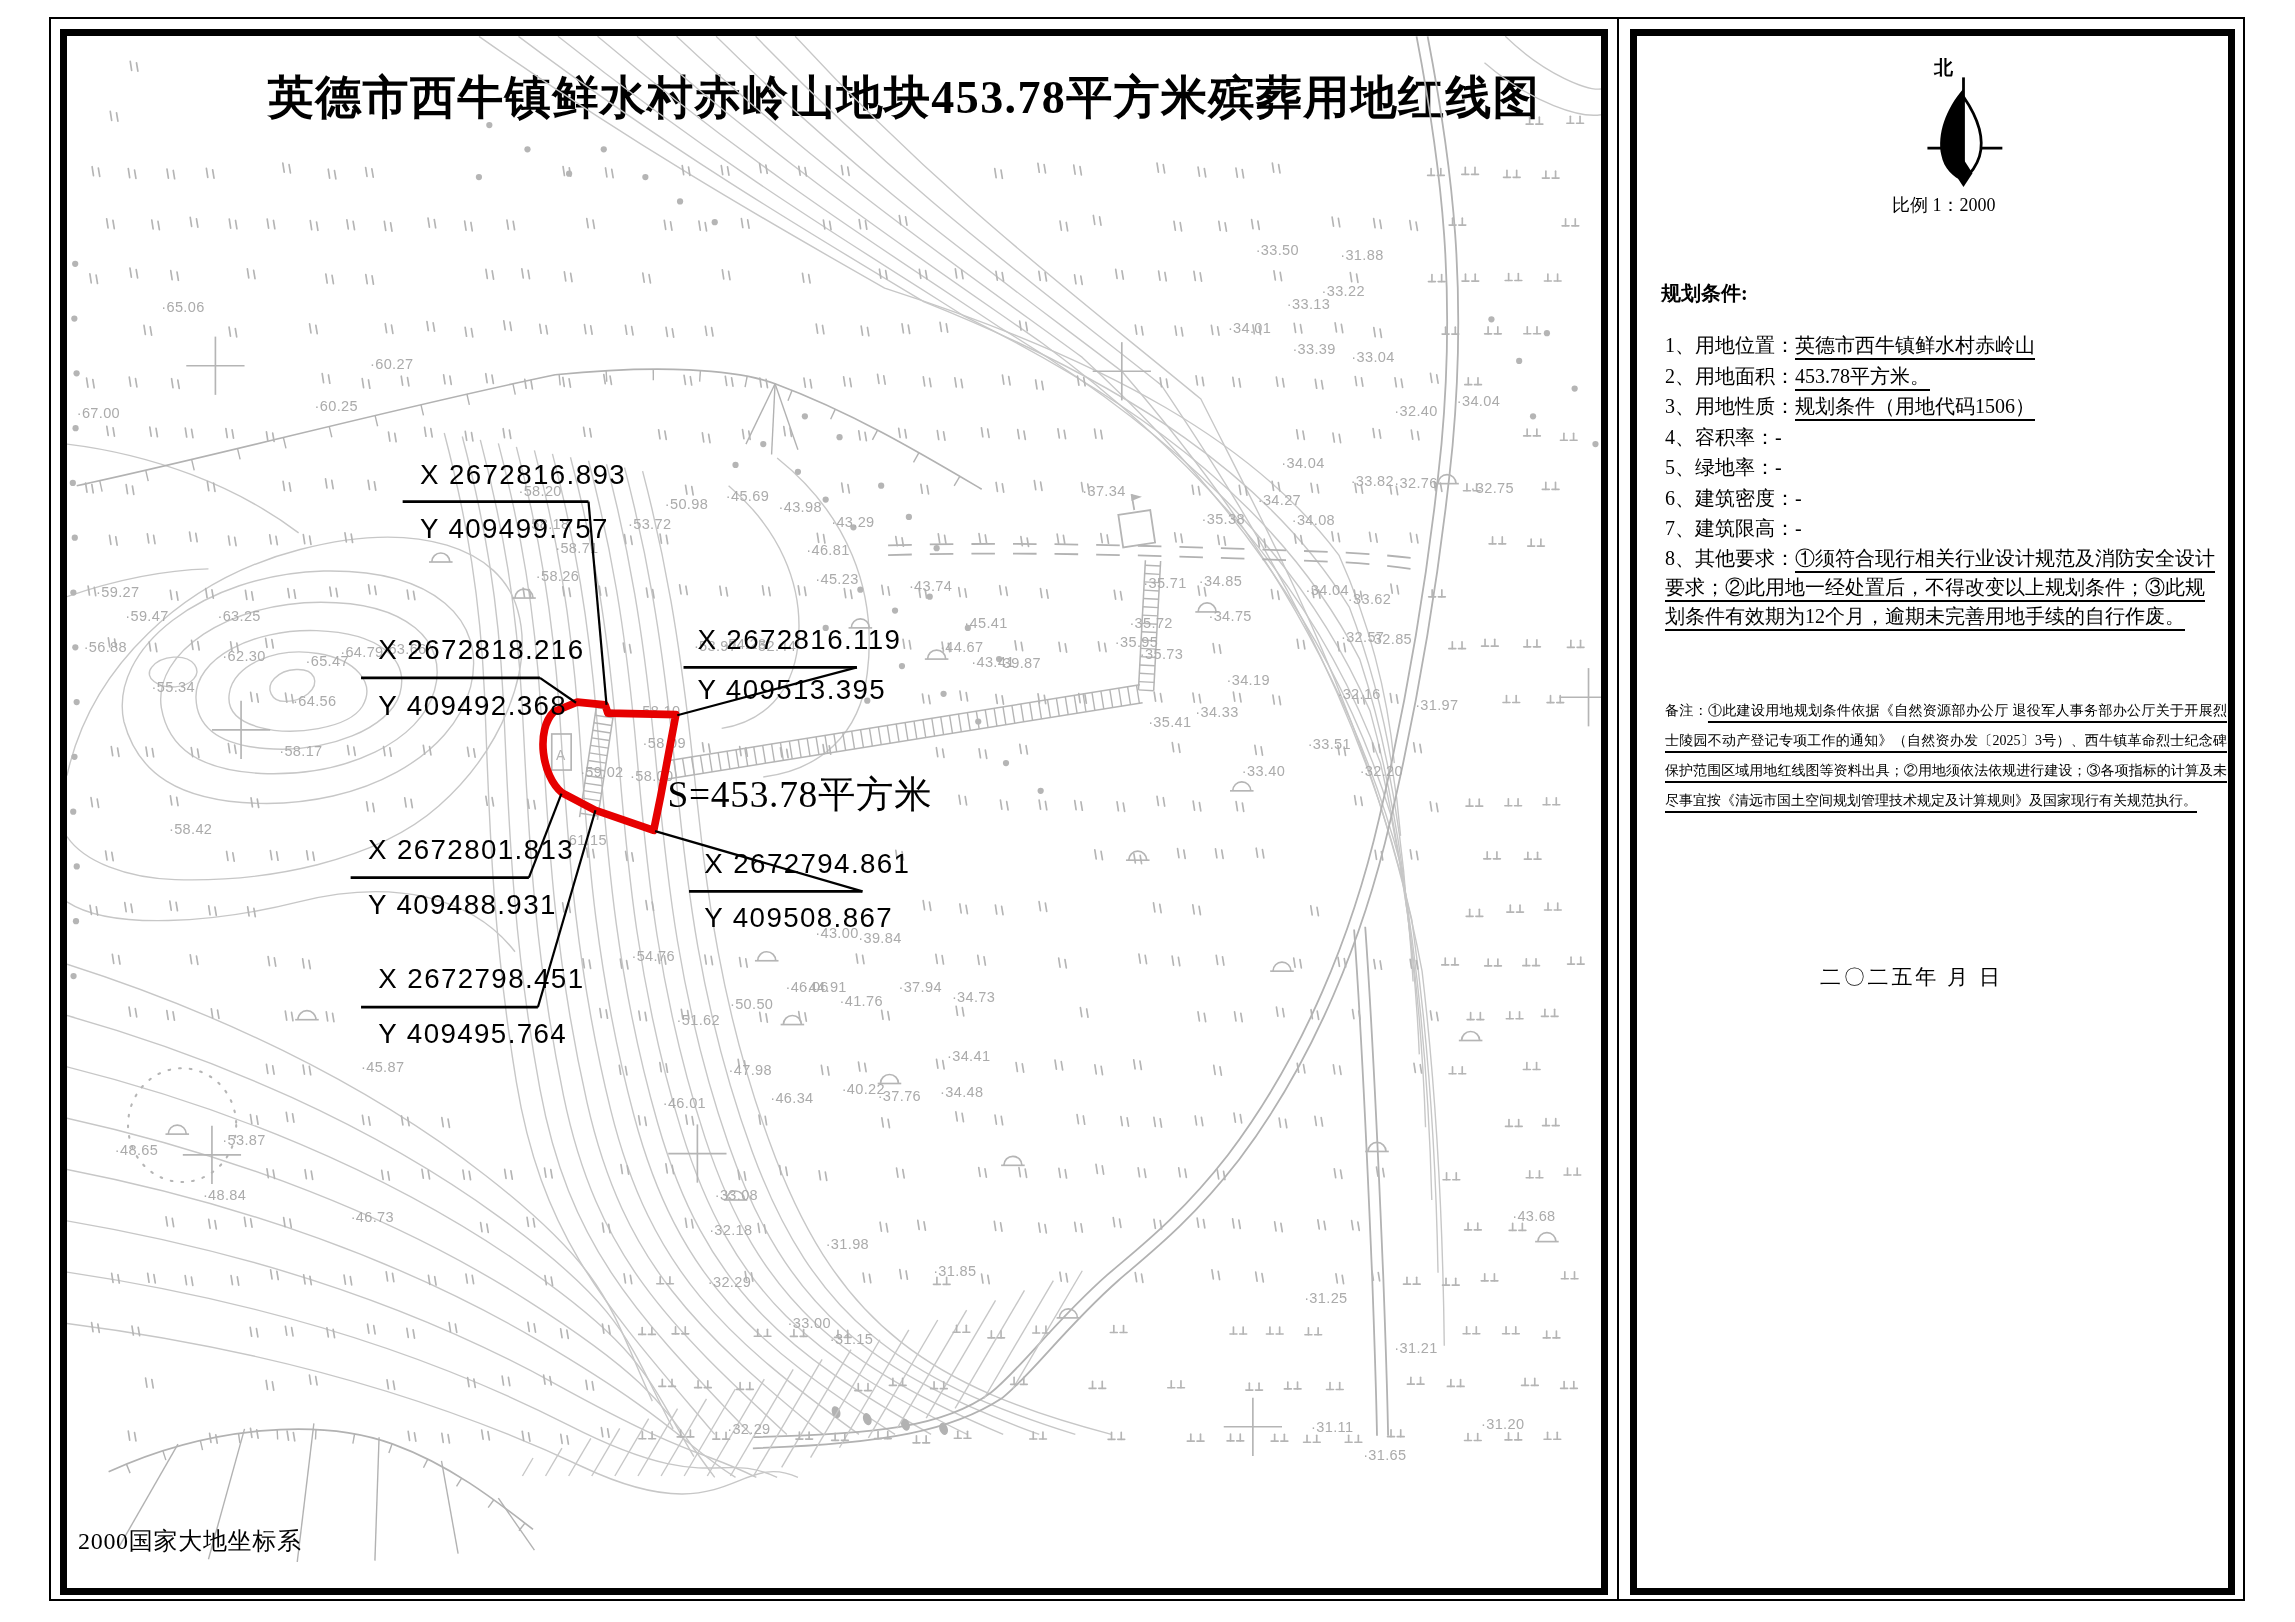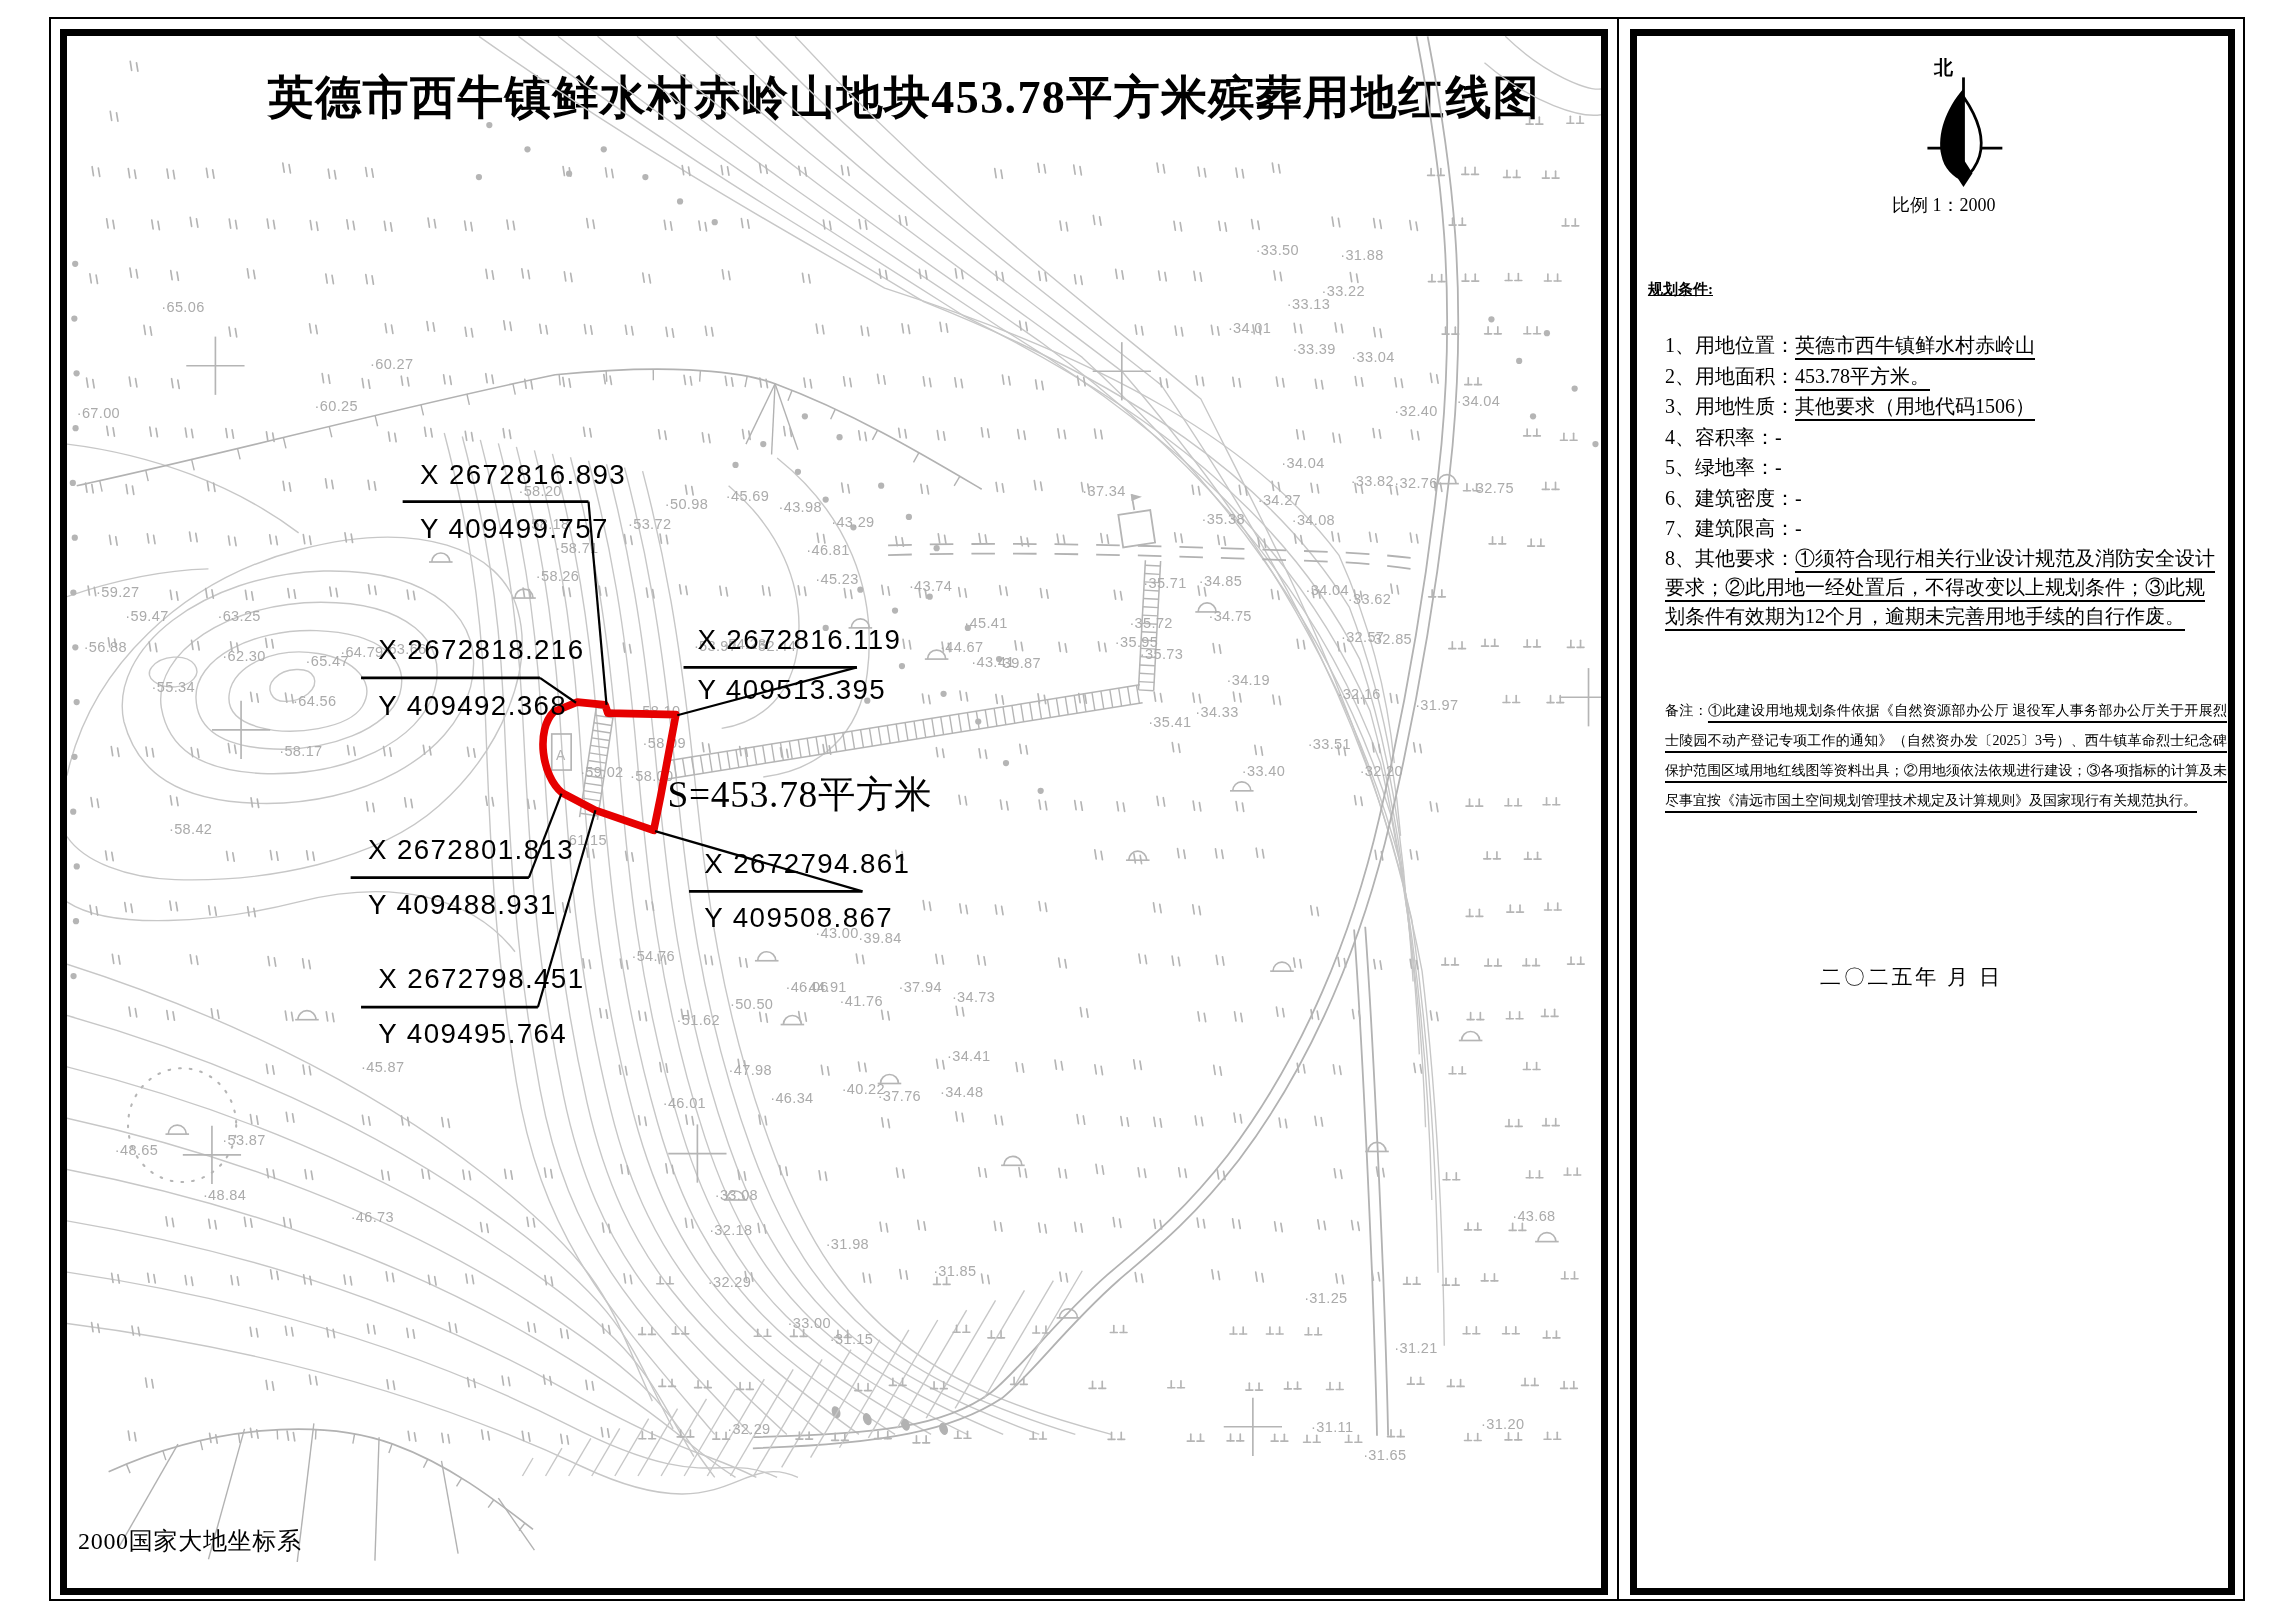--- a/index.html
+++ b/index.html
@@ -12,21 +12,21 @@
   #panel-right{left:1630px;top:29px;width:605px;height:1566px;border:7px solid #000;box-sizing:border-box;background:#fff;}
   
   #map-title{left:67px;top:67px;width:1674px;text-align:center;font-size:46px;font-weight:bold;letter-spacing:1.4px;white-space:nowrap;}
   #map-svg{left:67px;top:36px;}
   #crs-label{left:78px;top:1525px;font-size:24px;letter-spacing:0.7px;}
   
   #panel-right .abs{position:absolute;}
   #north-label{left:297px;top:19.4px;font-size:19px;font-weight:bold;}
   #compass-svg{left:264px;top:40px;}
   #scale-label{left:255px;top:157px;font-size:18px;font-family:"Liberation Serif",serif;}
-  #plan-heading{left:11px;top:244px;font-size:15px;font-weight:bold;text-decoration:underline;}
+  #plan-heading{left:24px;top:244px;font-size:20px;font-weight:bold;}
   #plan-items{left:28px;top:294px;width:559px;font-size:20px;}
   .plan-row{line-height:30.5px;white-space:nowrap;}
   .plan-row.wrap{white-space:normal;line-height:29px;}
   #notes-block{left:28px;top:660px;width:562px;font-size:14px;line-height:30px;text-align:justify;}
   #date-line{left:183px;top:927px;font-size:21px;letter-spacing:2.8px;}
   .u{text-decoration:underline;text-decoration-thickness:2.1px;text-underline-offset:5.5px;margin-top:26px;}
   svg text{font-family:"Liberation Sans",sans-serif;}
   svg text.cjk{font-family:"Liberation Serif",serif;}
 </style>
 </head>
@@ -3110,21 +3110,21 @@
     <line x1="38" y1="104" x2="146" y2="104" stroke="#000" stroke-width="4"></line>
     <path d="M 90,18 C 64,48 52,84 58,114 C 62,134 75,146 90,152 Z" fill="#000"></path>
     <path d="M 90,30 C 112,62 120,92 113,116 C 108,132 99,142 90,150 Z" fill="#fff" stroke="#000" stroke-width="4"></path>
     <path d="M 90,120 L 103,140 L 90,160 L 77,140 Z" fill="#000"></path>
   </svg>
   <div class="abs" id="scale-label">比例 1：2000</div>
   <div class="abs" id="plan-heading">规划条件:</div>
   <div class="abs" id="plan-items">
       <div class="plan-row"><span>1、用地位置：</span><span class="u">英德市西牛镇鲜水村赤岭山</span></div>
       <div class="plan-row"><span>2、用地面积：</span><span class="u">453.78平方米。</span></div>
-      <div class="plan-row"><span>3、用地性质：</span><span class="u">其他要求（用地代码1506）</span></div>
+      <div class="plan-row"><span>3、用地性质：</span><span class="u">规划条件（用地代码1506）</span></div>
       <div class="plan-row"><span>4、容积率：</span><span class="">-</span></div>
       <div class="plan-row"><span>5、绿地率：</span><span class="">-</span></div>
       <div class="plan-row"><span>6、建筑密度：</span><span class="">-</span></div>
       <div class="plan-row"><span>7、建筑限高：</span><span class="">-</span></div>
       <div class="plan-row wrap"><span>8、其他要求：</span><span class="u">①须符合现行相关行业设计规范及消防安全设计要求；②此用地一经处置后，不得改变以上规划条件；③此规划条件有效期为12个月，逾期未完善用地手续的自行作废。</span></div>
     </div>
   <div class="abs" id="notes-block">
     <span class="pl">备注：</span><span class="pv u">①此建设用地规划条件依据《自然资源部办公厅 退役军人事务部办公厅关于开展烈士陵园不动产登记专项工作的通知》（自然资办发〔2025〕3号）、西牛镇革命烈士纪念碑保护范围区域用地红线图等资料出具；②用地须依法依规进行建设；③各项指标的计算及未尽事宜按《清远市国土空间规划管理技术规定及计算规则》及国家现行有关规范执行。</span>
   </div>
   <div class="abs" id="date-line">二〇二五年 月 日</div>

